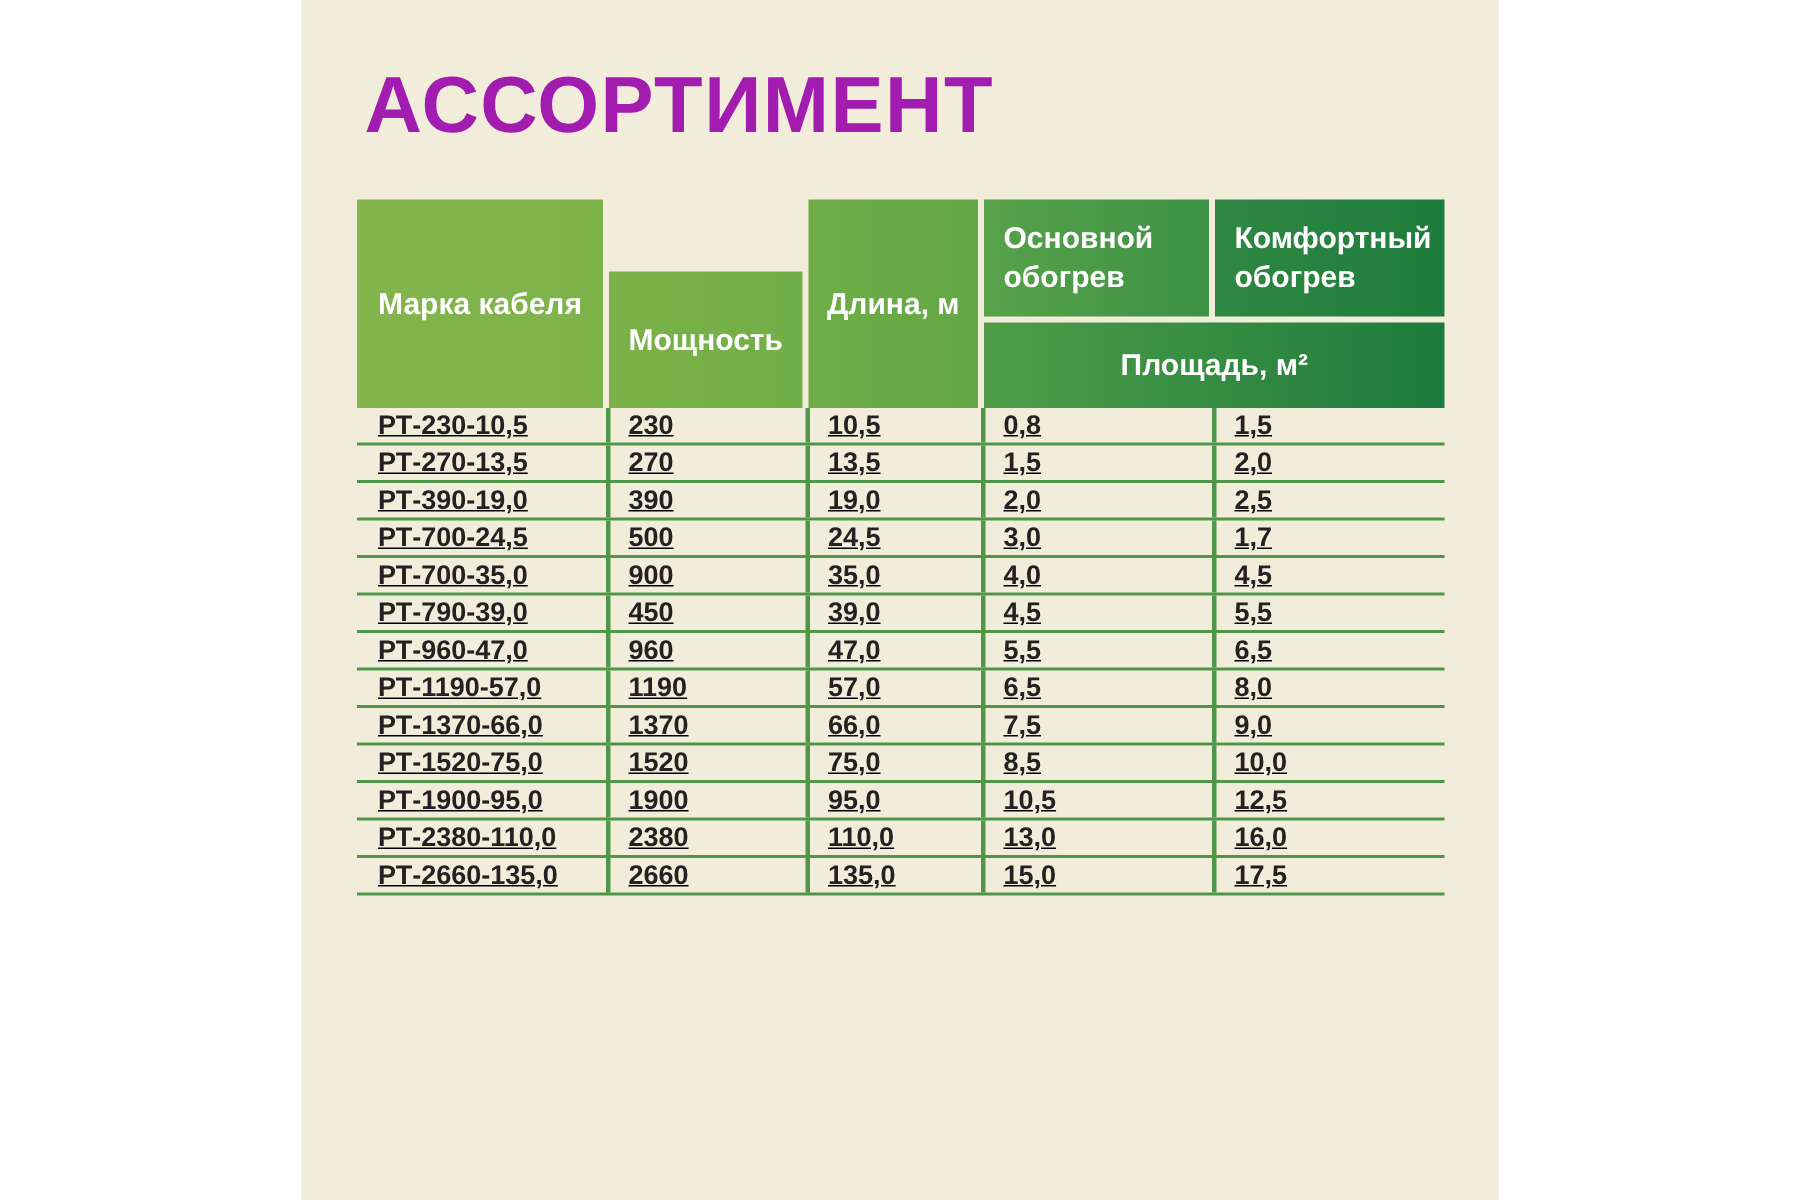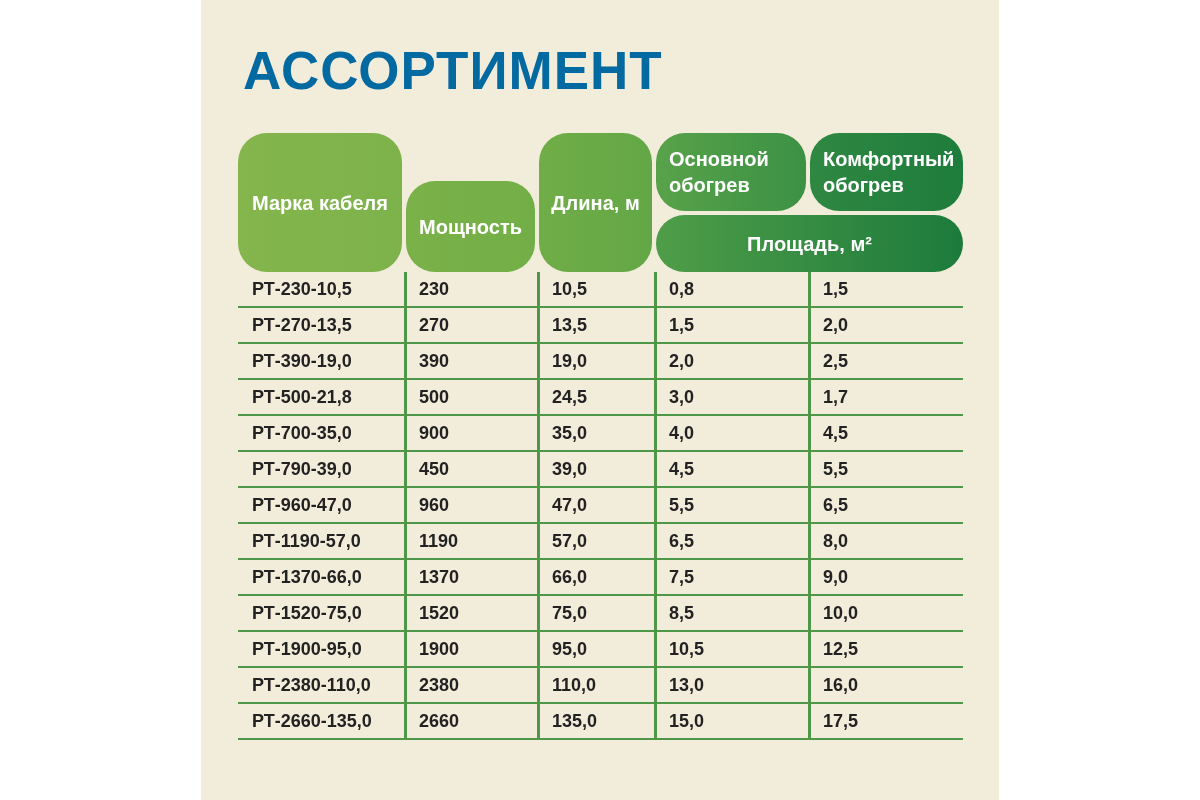--- a/index.html
+++ b/index.html
@@ -21,21 +21,21 @@
   }
   .title {
     position: absolute;
     left: 42px;
     top: 44px;
     margin: 0;
     font-size: 53px;
     line-height: 1.0;
     font-weight: bold;
     letter-spacing: 1px;
-    color: #0369a1;
+    color: #a21caf;
   }
   .table {
     position: absolute;
     left: 37px;
     top: 133px;
     width: 725px;
   }
   
   .thead {
     display: grid;
@@ -45,38 +45,38 @@
     width: 725px;
   }
   .th {
     color: #ffffff;
     font-weight: bold;
     font-size: 20px;
     line-height: 1.3;
     display: flex;
     align-items: center;
     box-sizing: border-box;
-    border-radius: 29px;
   }
   .th.center { justify-content: center; text-align: center; }
   .th.pad    { padding-left: 13px; padding-right: 6px; }
   .th1 { grid-column: 1; grid-row: 1 / 3; background: linear-gradient(90deg, #85b54d, #7db24a); }
   .th2 { grid-column: 2; grid-row: 1 / 3; background: linear-gradient(90deg, #7bb149, #72ae47); margin-top: 48px; }
   .th3 { grid-column: 3; grid-row: 1 / 3; background: linear-gradient(90deg, #70ad47, #63a746); }
   .th4 { grid-column: 4; grid-row: 1;     background: linear-gradient(90deg, #58a24a, #3b9144); }
   .th5 { grid-column: 5; grid-row: 1;     background: linear-gradient(90deg, #2f8842, #1e7c3c); }
   .thspan { grid-column: 4 / 6; grid-row: 2; background: linear-gradient(90deg, #4f9d48, #1c7b3c); }
   
   .tbody { width: 725px; }
   .tr {
     display: grid;
     grid-template-columns: 166px 133px 117px 154px 155px;
-    height: 36px;
+    height: 25px;
     box-sizing: border-box;
     border-bottom: 2px solid #4e9749;
+    text-decoration: underline;
   }
   .td {
     display: flex;
     align-items: center;
     box-sizing: border-box;
     padding-left: 12px;
     font-size: 18px;
     font-weight: bold;
     color: #222222;
     white-space: nowrap;
@@ -118,21 +118,21 @@
 
   <div class="tr">
     <div class="td">РТ-390-19,0</div>
     <div class="td">390</div>
     <div class="td">19,0</div>
     <div class="td">2,0</div>
     <div class="td">2,5</div>
   </div>
 
   <div class="tr">
-    <div class="td">РТ-500-21,8</div>
+    <div class="td">РТ-700-24,5</div>
     <div class="td">500</div>
     <div class="td">24,5</div>
     <div class="td">3,0</div>
     <div class="td">1,7</div>
   </div>
 
   <div class="tr">
     <div class="td">РТ-700-35,0</div>
     <div class="td">900</div>
     <div class="td">35,0</div>

